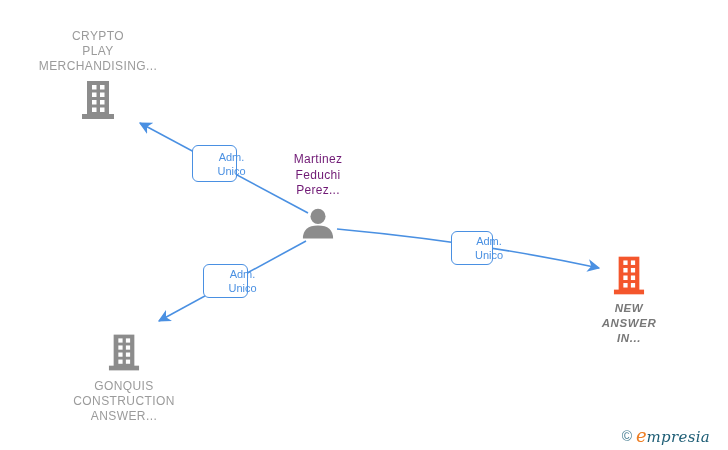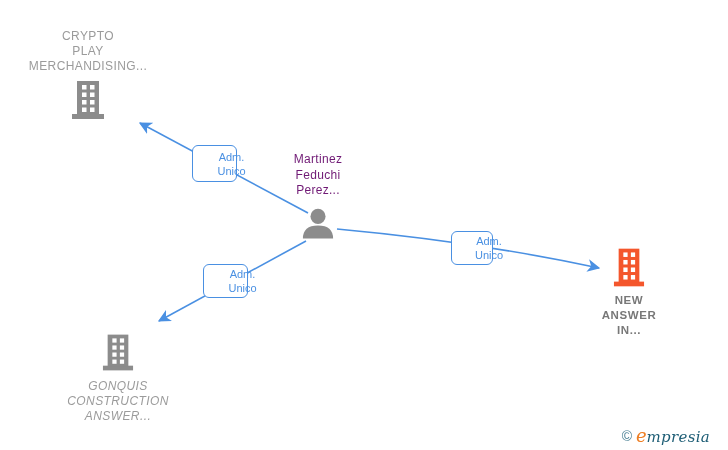--- a/index.html
+++ b/index.html
@@ -69,21 +69,21 @@
     <defs>
       <marker id="arrow" viewBox="0 0 10 10" refX="9" refY="5" markerWidth="8" markerHeight="8" orient="auto-start-reverse">
         <path class="arrowhead" d="M0,0 L10,5 L0,10 L2.8,5 Z"></path>
       </marker>
     </defs>
     <line class="edge-line" x1="308" y1="213" x2="140" y2="123" marker-end="url(#arrow)"></line>
     <path class="edge-line" d="M337,229 Q478,242 599,268" marker-end="url(#arrow)"></path>
     <line class="edge-line" x1="306" y1="241" x2="159" y2="321" marker-end="url(#arrow)"></line>
   </svg>
 
-  <div class="node" style="left:18px;top:29px;width:140px;">
+  <div class="node" style="left:28px;top:29px;width:140px;">
     <div class="company-label">
       <div>CRYPTO</div>
       <div>PLAY</div>
       <div>MERCHANDISING...</div>
     </div>
     <span class="icon-wrap" style="margin-top:7px;">
       <svg width="34" height="38" viewBox="0 0 34 38">
         <rect class="building-gray" x="1" y="33" width="32" height="5"></rect>
         <rect class="building-gray" x="6" y="0" width="22" height="34"></rect>
         <rect class="window" x="11" y="4" width="4.5" height="4.5"></rect>
@@ -105,21 +105,21 @@
       <div>Perez...</div>
     </div>
     <span class="icon-wrap" style="margin-top:9px;">
       <svg width="34" height="31" viewBox="0 0 36 32">
         <circle class="person-fill" cx="18" cy="8.5" r="8"></circle>
         <path class="person-fill" d="M2,32 Q2,18 18,18 Q34,18 34,32 Z"></path>
       </svg>
     </span>
   </div>
 
-  <div class="node" style="left:584px;top:247px;width:90px;">
+  <div class="node" style="left:584px;top:255px;width:90px;font-style:italic;">
     <span class="icon-wrap">
       <svg width="32" height="41" viewBox="0 0 34 40">
         <rect class="building-orange" x="1" y="35" width="32" height="5"></rect>
         <rect class="building-orange" x="6" y="0" width="22" height="36"></rect>
         <rect class="window" x="11" y="4" width="4.5" height="4.8"></rect>
         <rect class="window" x="19" y="4" width="4.5" height="4.8"></rect>
         <rect class="window" x="11" y="12" width="4.5" height="4.8"></rect>
         <rect class="window" x="19" y="12" width="4.5" height="4.8"></rect>
         <rect class="window" x="11" y="20" width="4.5" height="4.8"></rect>
         <rect class="window" x="19" y="20" width="4.5" height="4.8"></rect>
@@ -127,21 +127,21 @@
         <rect class="window" x="19" y="28" width="4.5" height="4.8"></rect>
       </svg>
     </span>
     <div class="company-label highlight" style="margin-top:1px;">
       <div>NEW</div>
       <div>ANSWER</div>
       <div>IN...</div>
     </div>
   </div>
 
-  <div class="node" style="left:47px;top:333px;width:142px;font-style:italic;">
+  <div class="node" style="left:53px;top:333px;width:142px;">
     <span class="icon-wrap">
       <svg width="32" height="39" viewBox="0 0 34 38">
         <rect class="building-gray" x="1" y="33" width="32" height="5"></rect>
         <rect class="building-gray" x="6" y="0" width="22" height="34"></rect>
         <rect class="window" x="11" y="4" width="4.5" height="4.5"></rect>
         <rect class="window" x="19" y="4" width="4.5" height="4.5"></rect>
         <rect class="window" x="11" y="11.5" width="4.5" height="4.5"></rect>
         <rect class="window" x="19" y="11.5" width="4.5" height="4.5"></rect>
         <rect class="window" x="11" y="19" width="4.5" height="4.5"></rect>
         <rect class="window" x="19" y="19" width="4.5" height="4.5"></rect>

